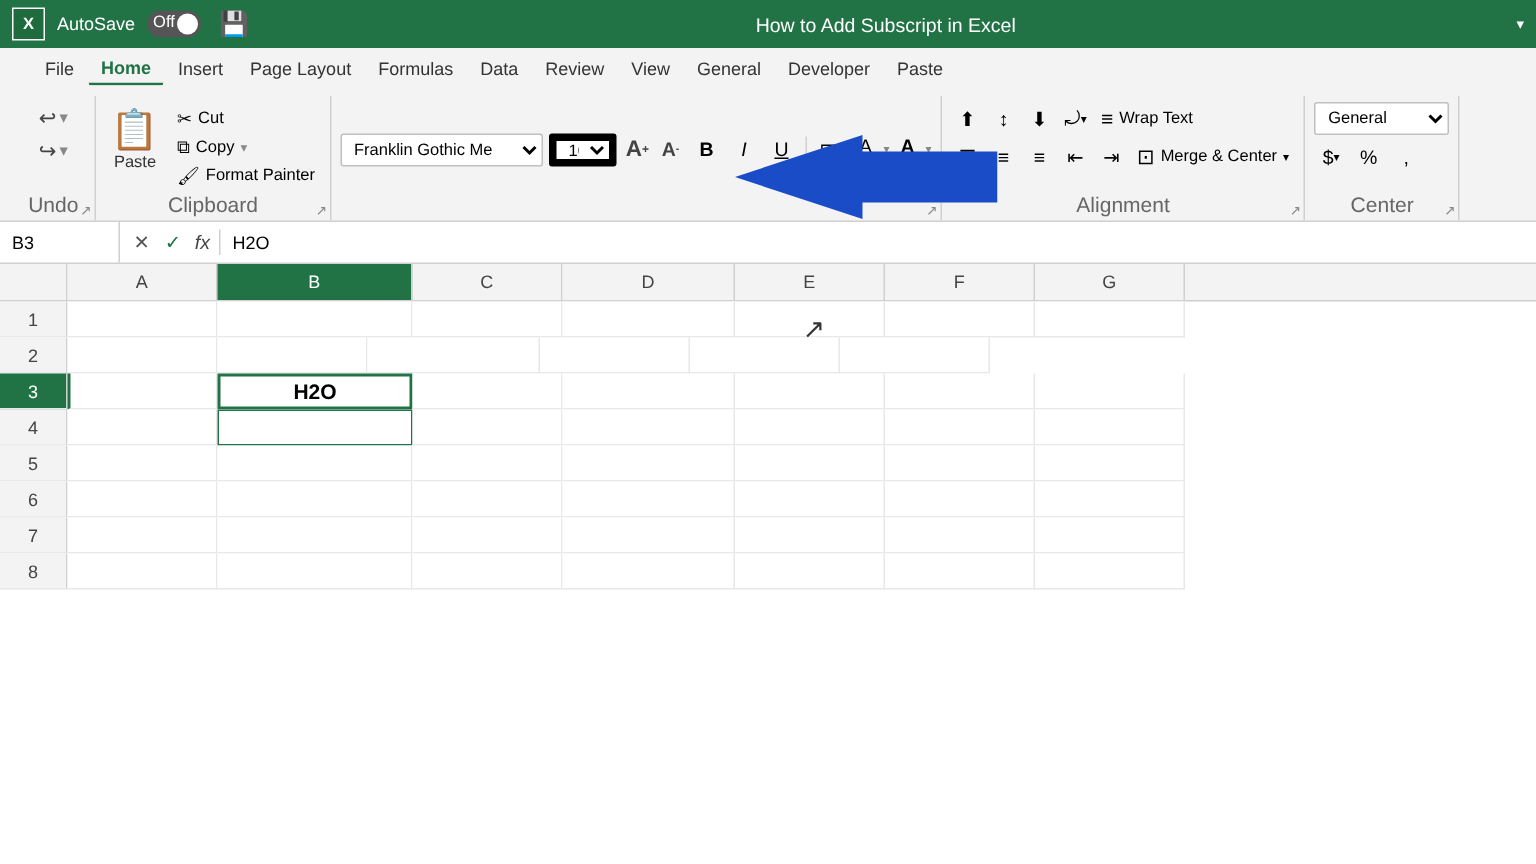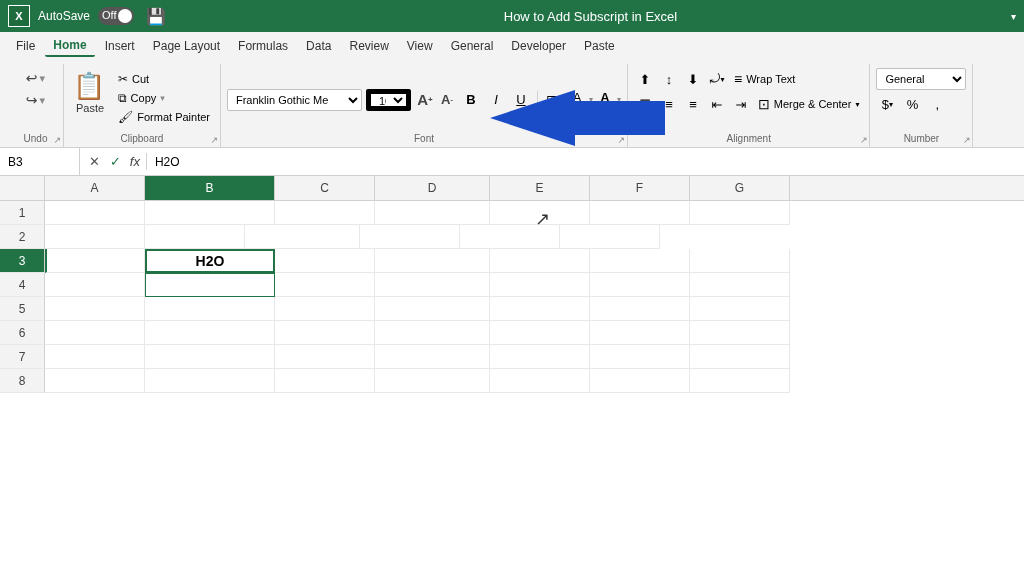--- a/index.html
+++ b/index.html
@@ -37,21 +37,21 @@
     .title-text {
       color: white; font-size: 13px; margin-left: 4px; flex: 1; text-align: center;
     }
     .title-dropdown { color: white; font-size: 10px; }
 
     
     .menu-bar {
       background: #f3f3f3;
       display: flex;
       align-items: center;
-      padding: 2px 8px;
+      padding: 2px 22px;
       height: 28px;
       gap: 2px;
     }
     .menu-item {
       padding: 3px 8px;
       font-size: 12px;
       cursor: pointer;
       border-radius: 2px;
       color: #333;
     }
@@ -345,21 +345,21 @@
       border: 2px solid #217346;
       background: white;
     }
     .cell.h2o {
       justify-content: center;
       font-weight: bold;
       font-size: 14px;
     }
 
     .group-label {
-      font-size: 10px;
+      font-size: 14px;
       color: #666;
       text-align: center;
       width: 100%;
       position: absolute;
       bottom: 3px;
       left: 0;
     }
     .group-expand {
       position: absolute;
       bottom: 2px;
@@ -469,21 +469,20 @@
         <span style="font-size:13px;">A</span>
         <div class="color-bar-a"></div>
       </div>
       <span style="font-size:8px;color:#888;cursor:pointer;">▾</span>
       <div class="color-btn">
         <span style="font-size:13px; font-weight:bold;">A</span>
         <div class="color-bar-font"></div>
       </div>
       <span style="font-size:8px;color:#888;cursor:pointer;">▾</span>
     </div>
-    <span class="group-label">Font</span>
     <span class="group-expand">↗</span>
   </div>
 
   <div class="align-group" style="position:relative;">
     <div class="align-row">
       <div class="align-btn">
         <span>⬆</span>
       </div>
       <div class="align-btn">
         <span>↕</span>
@@ -535,21 +534,21 @@
         <span>$</span>
         <span style="font-size:8px;">▾</span>
       </div>
       <div class="num-btn">
         <span>%</span>
       </div>
       <div class="num-btn">
         <span>,</span>
       </div>
     </div>
-    <span class="group-label">Number</span>
+    <span class="group-label">Center</span>
     <span class="group-expand">↗</span>
   </div>
 
   <div class="blue-arrow" style="position:absolute; top:30px; left:490px; z-index:100;">
     <div style="
       width: 175px;
       height: 56px;
       position: relative;
     ">
       <svg width="175" height="56" viewBox="0 0 175 56" xmlns="http://www.w3.org/2000/svg">

